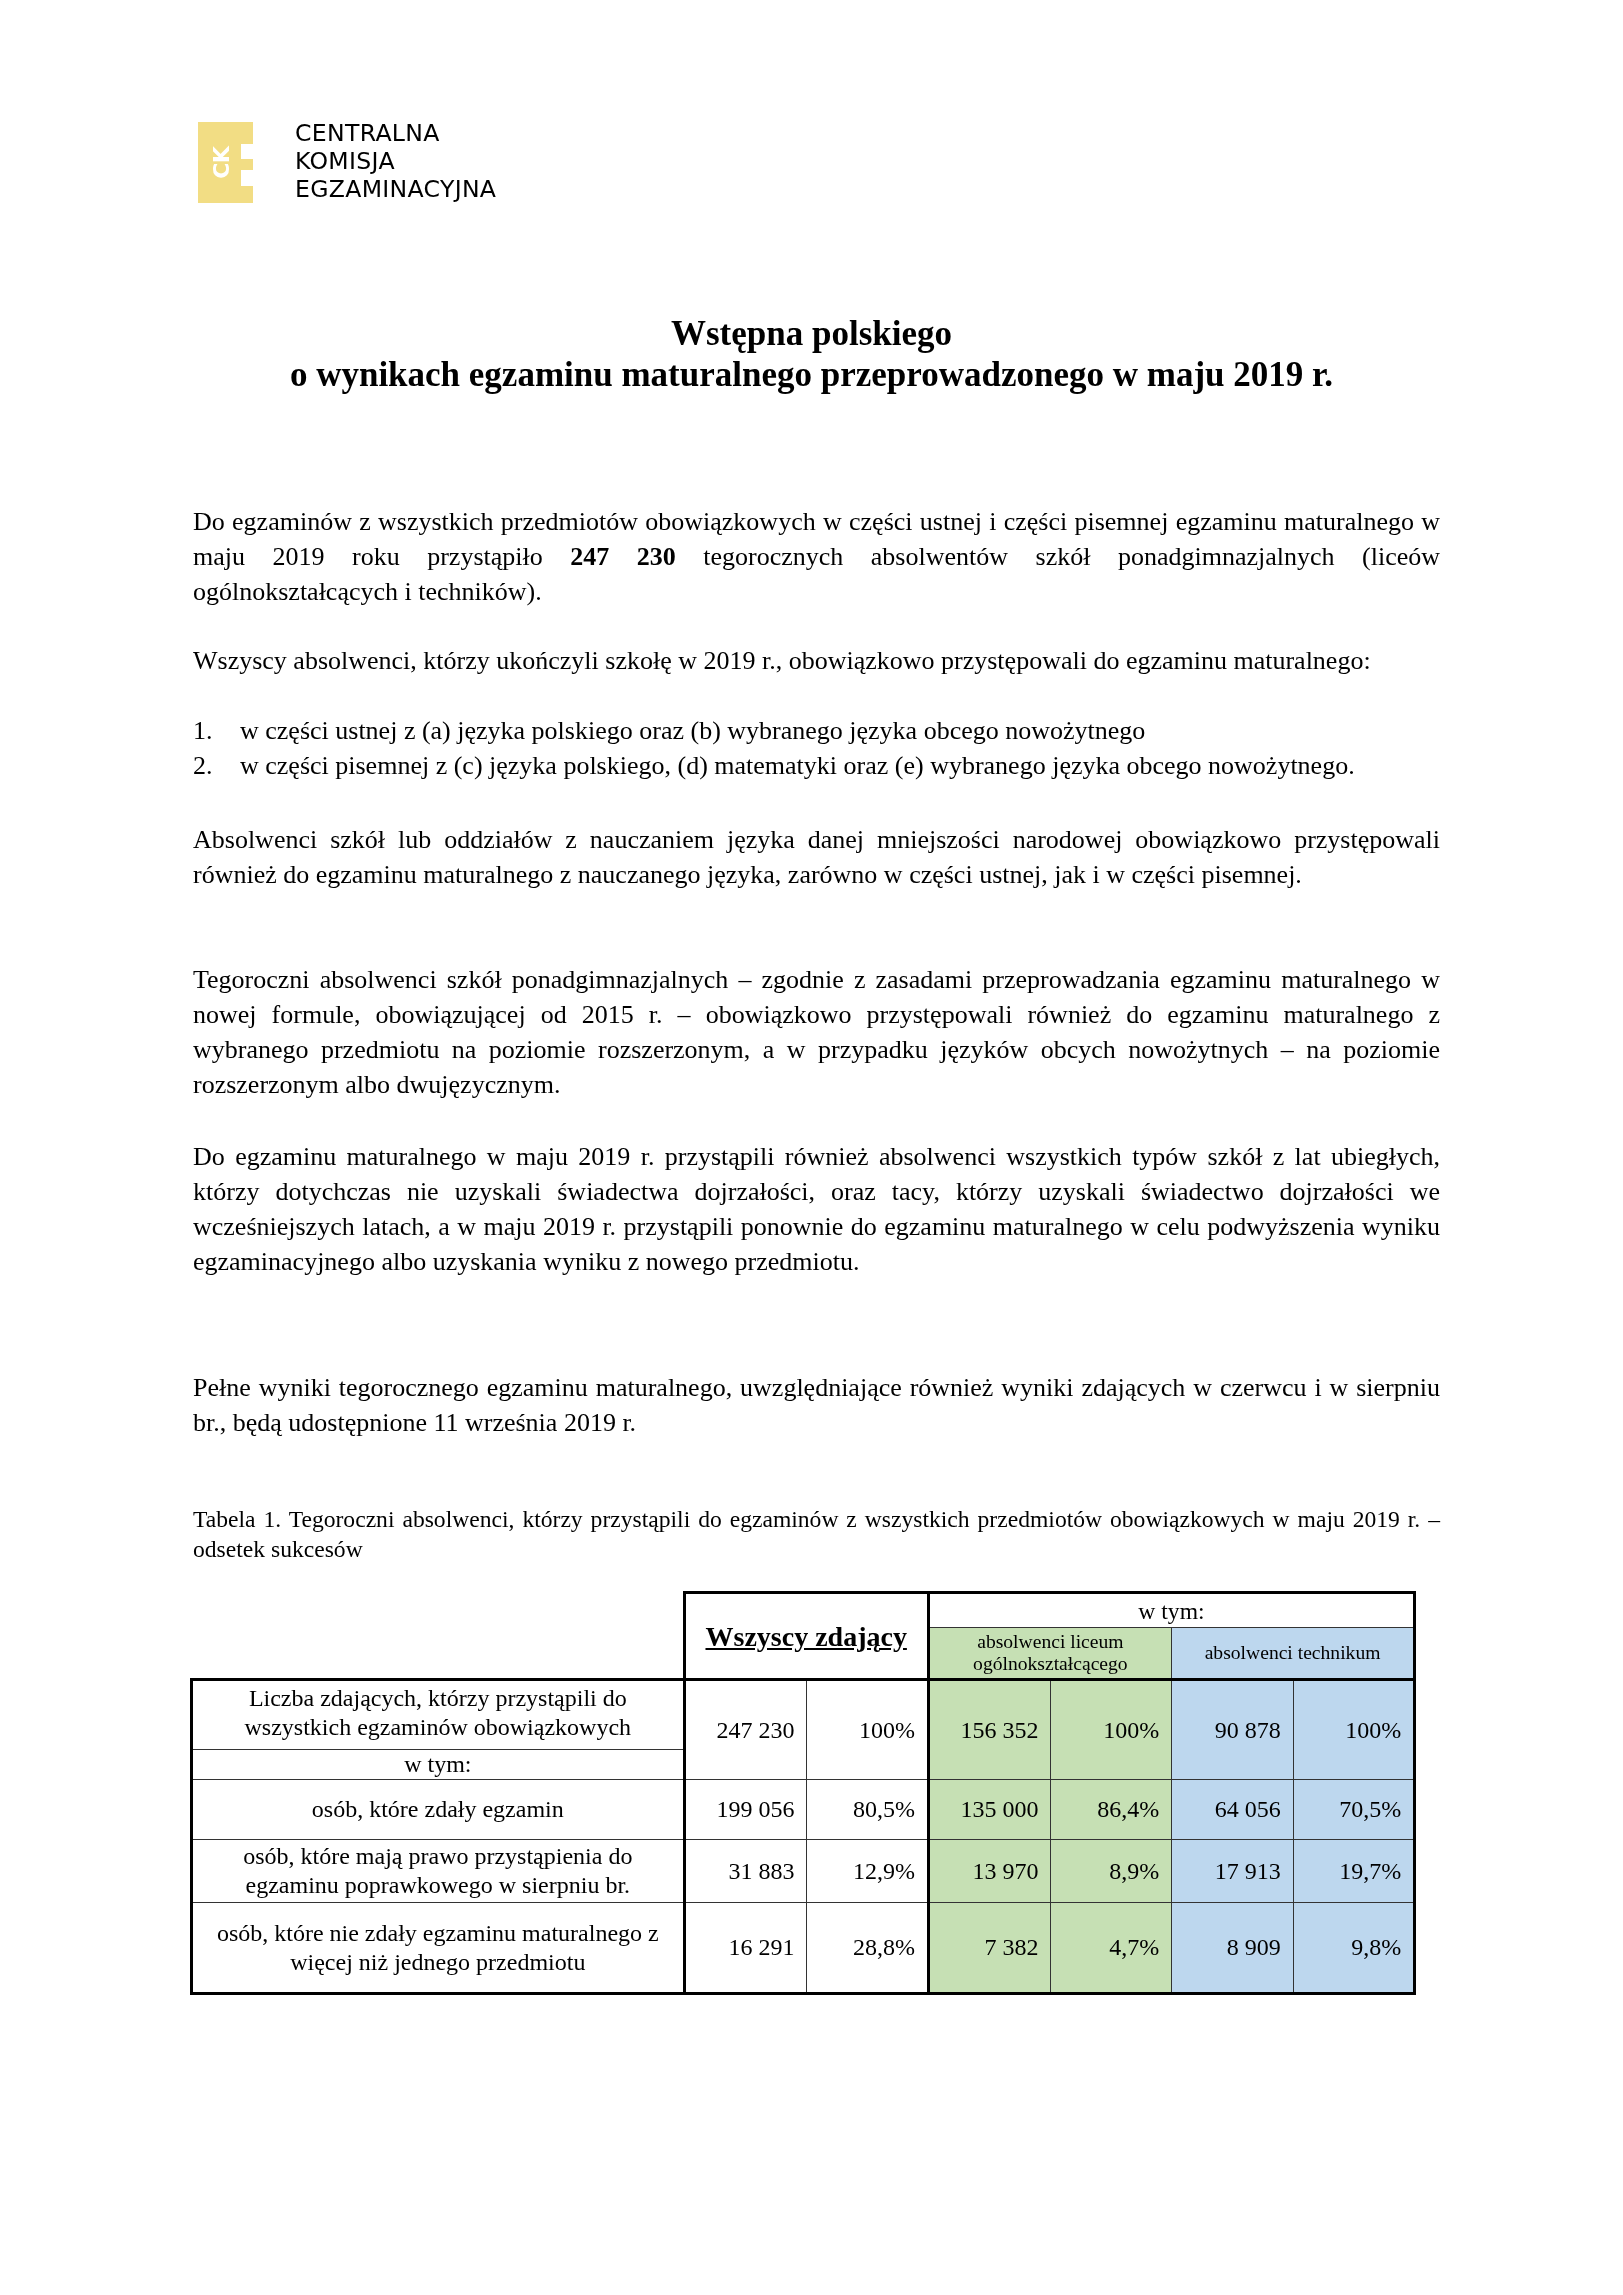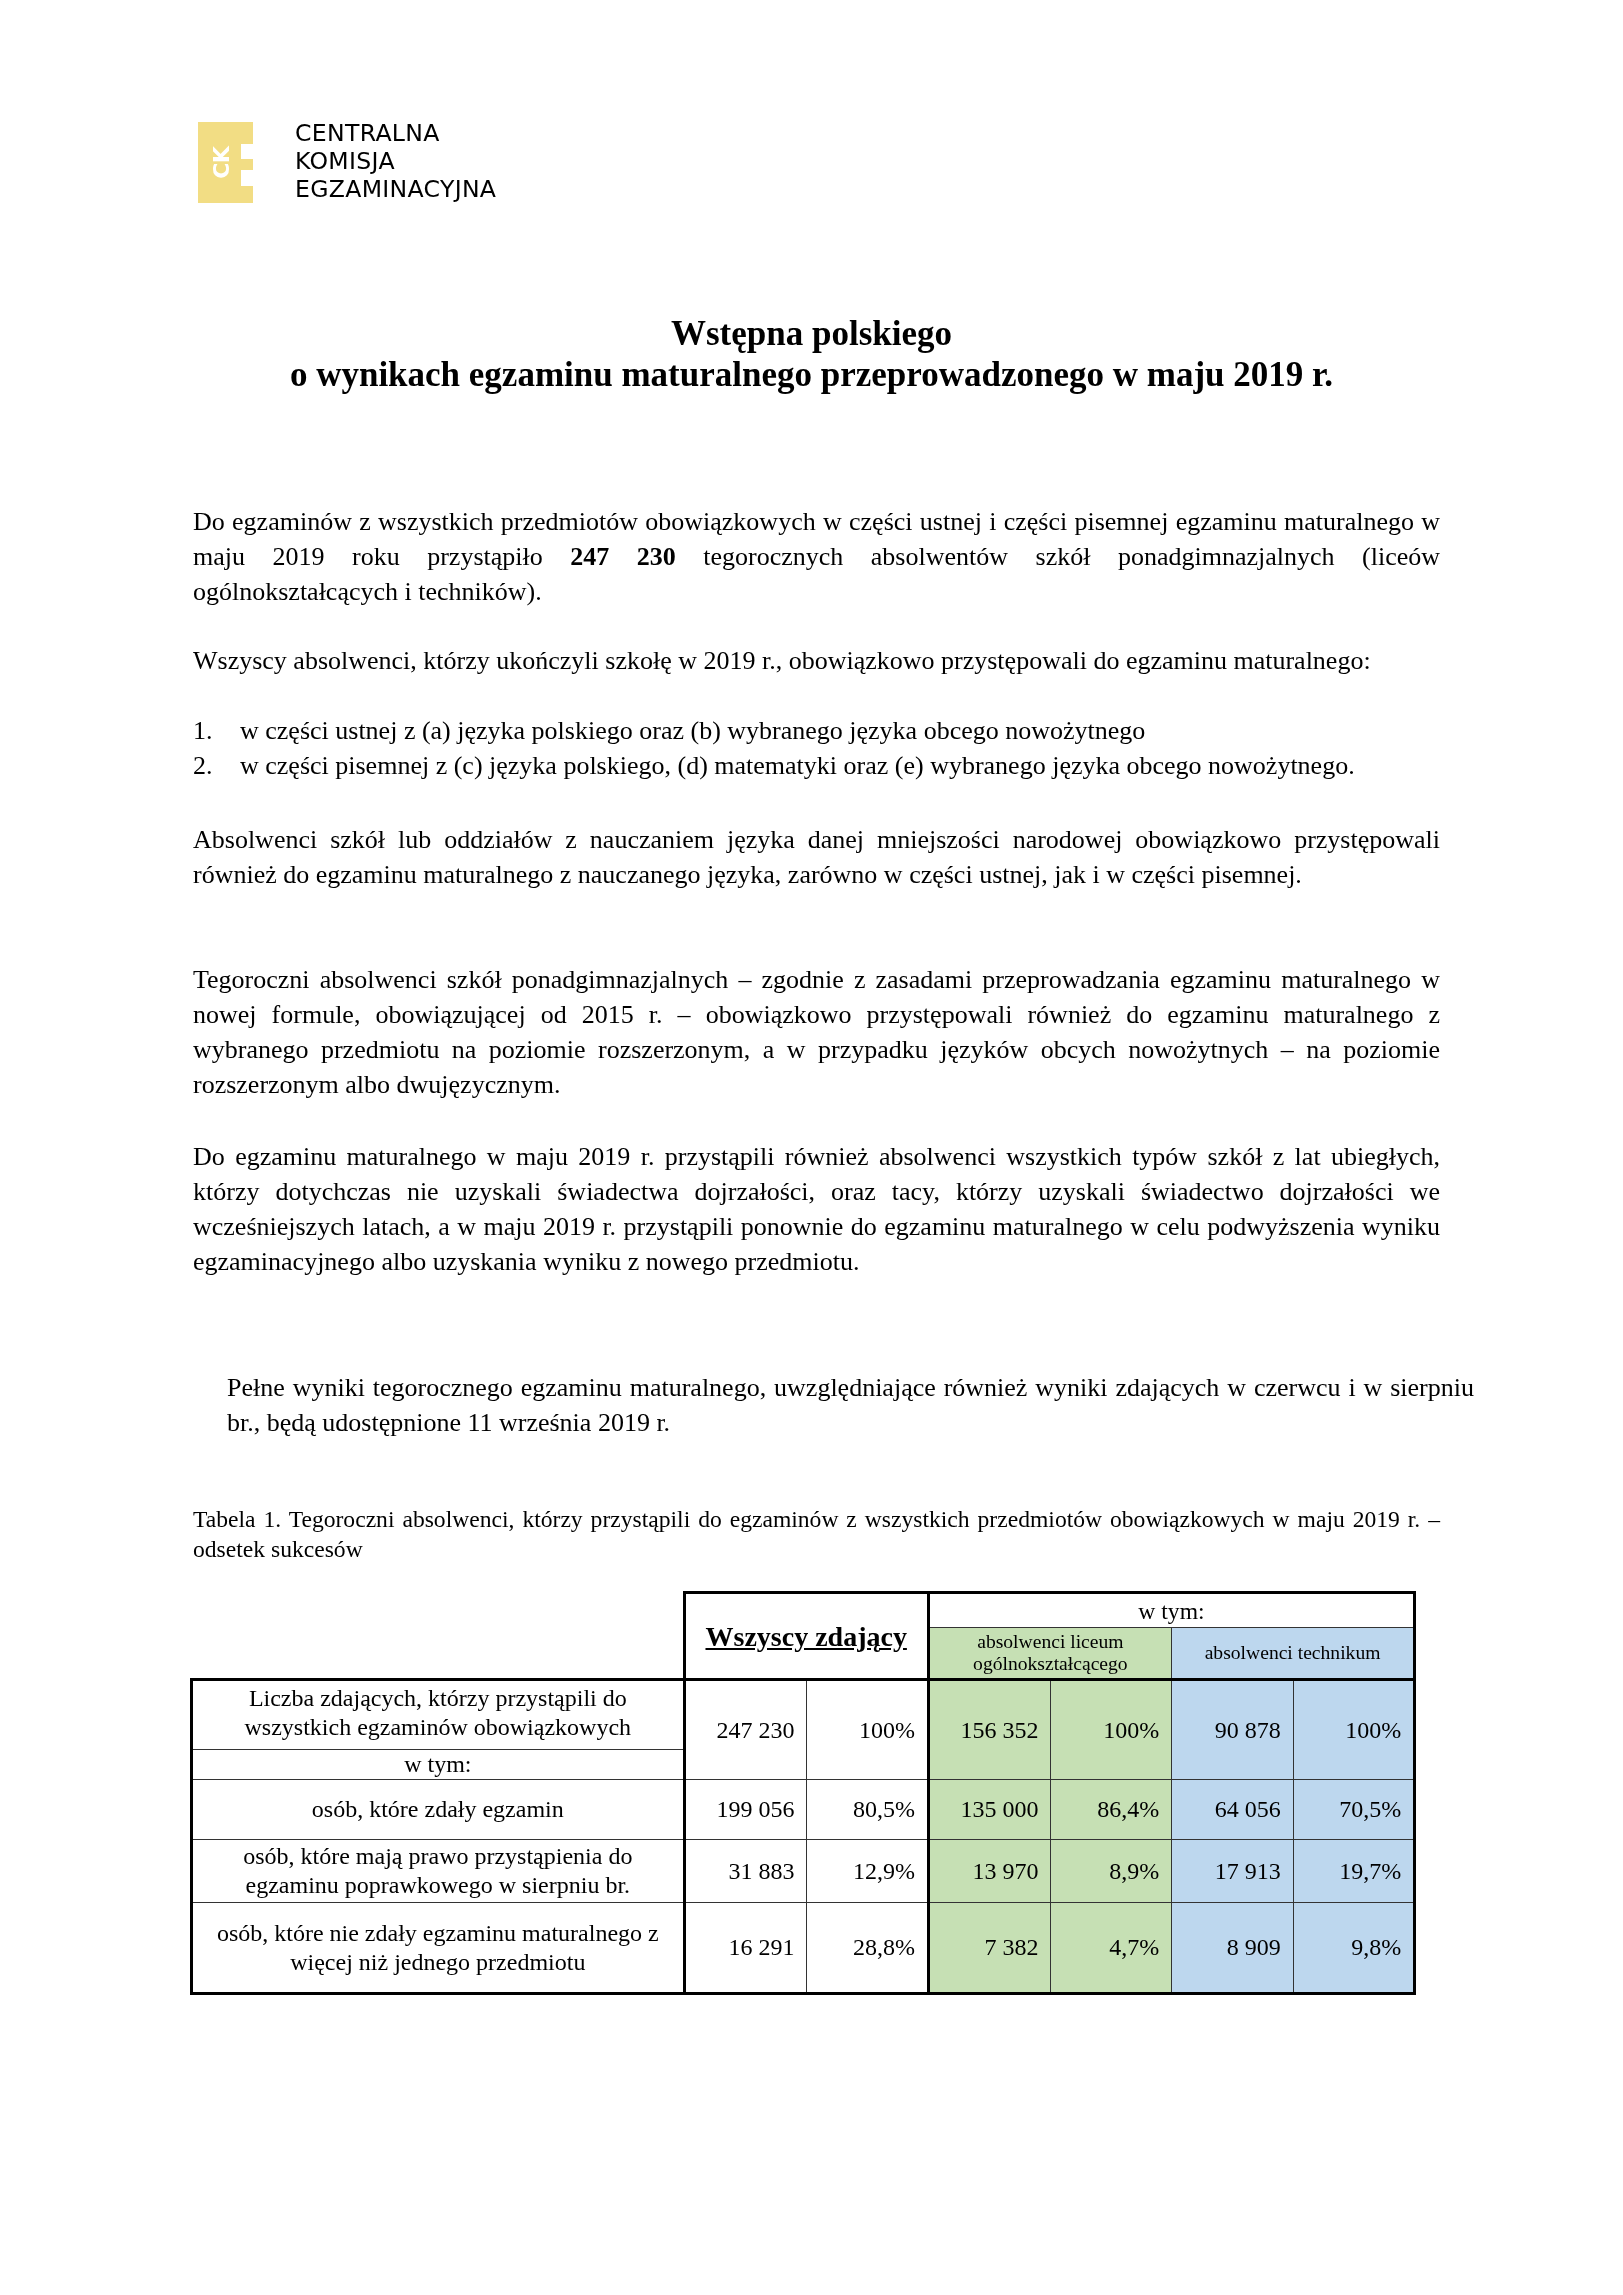--- a/index.html
+++ b/index.html
@@ -35,21 +35,21 @@
   .p1 { top: 504px; }
   .p2 { top: 643px; }
   .list { position: absolute; left: 193px; width: 1247px; font-size: 26px; line-height: 35px; }
   .list-item { display: flex; text-align: justify; }
   .list-num { width: 47px; flex: none; }
   .list-text { flex: 1; }
   .l1 { top: 713px; }
   .p3 { top: 822px; }
   .p4 { top: 962px; }
   .p5 { top: 1139px; }
-  .p6 { top: 1370px; margin-left: 34px; }
+  .p6 { top: 1370px; }
 
   .caption {
     position: absolute; left: 193px; width: 1247px; top: 1504px; font-size: 23.6px; line-height: 30px; text-align: justify;
   }
 
   table.results {
     position: absolute; left: 190px; top: 1591px; border-collapse: collapse;
     font-size: 24px; line-height: 29px;
   }
   table.results td { padding: 0 11.8px; border: 1.3px solid #333; vertical-align: middle; }

